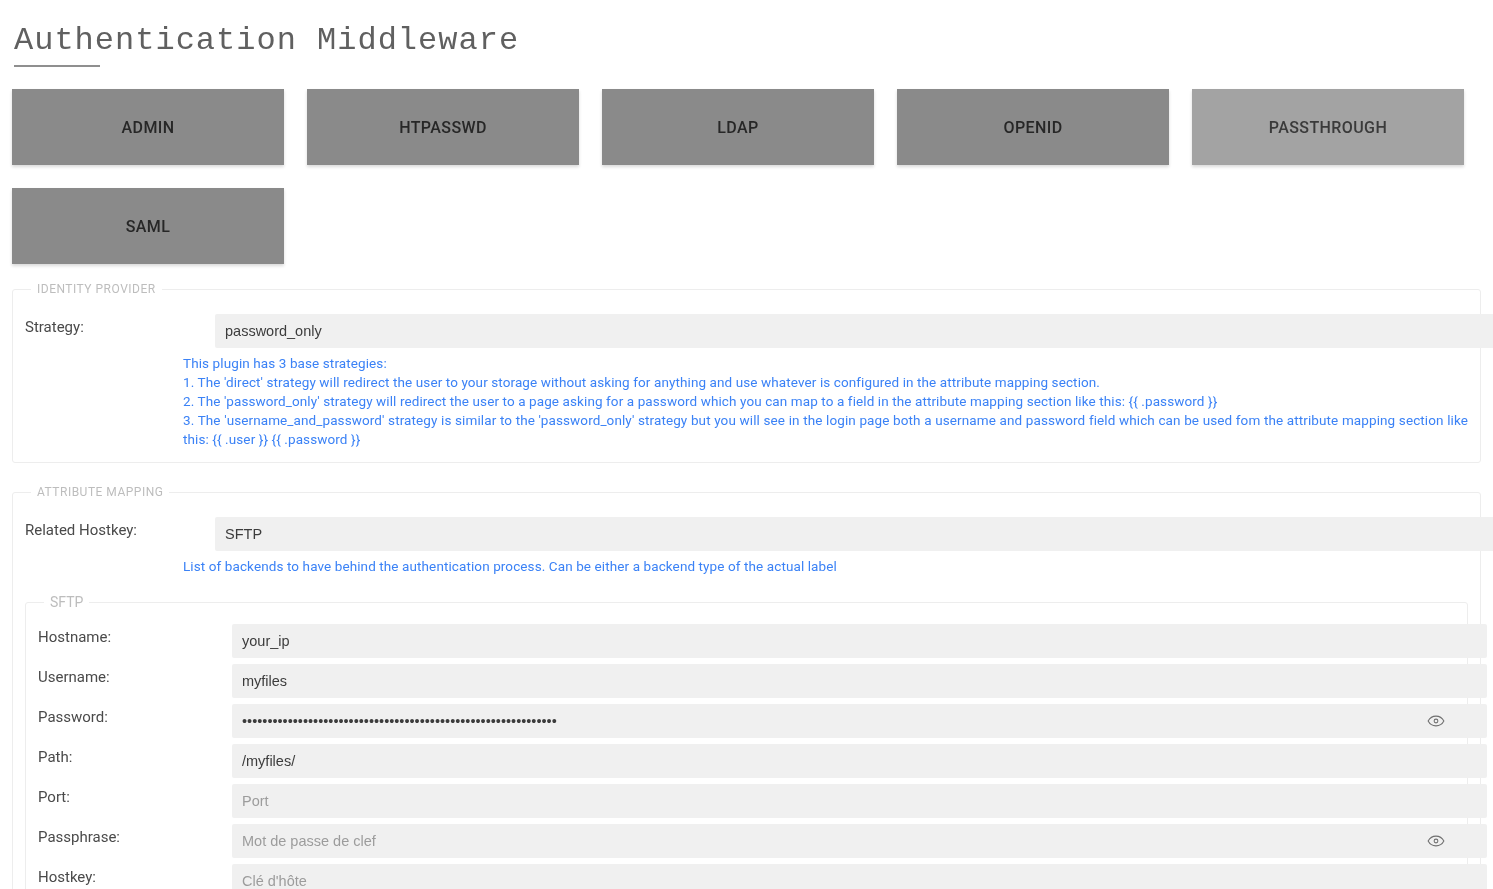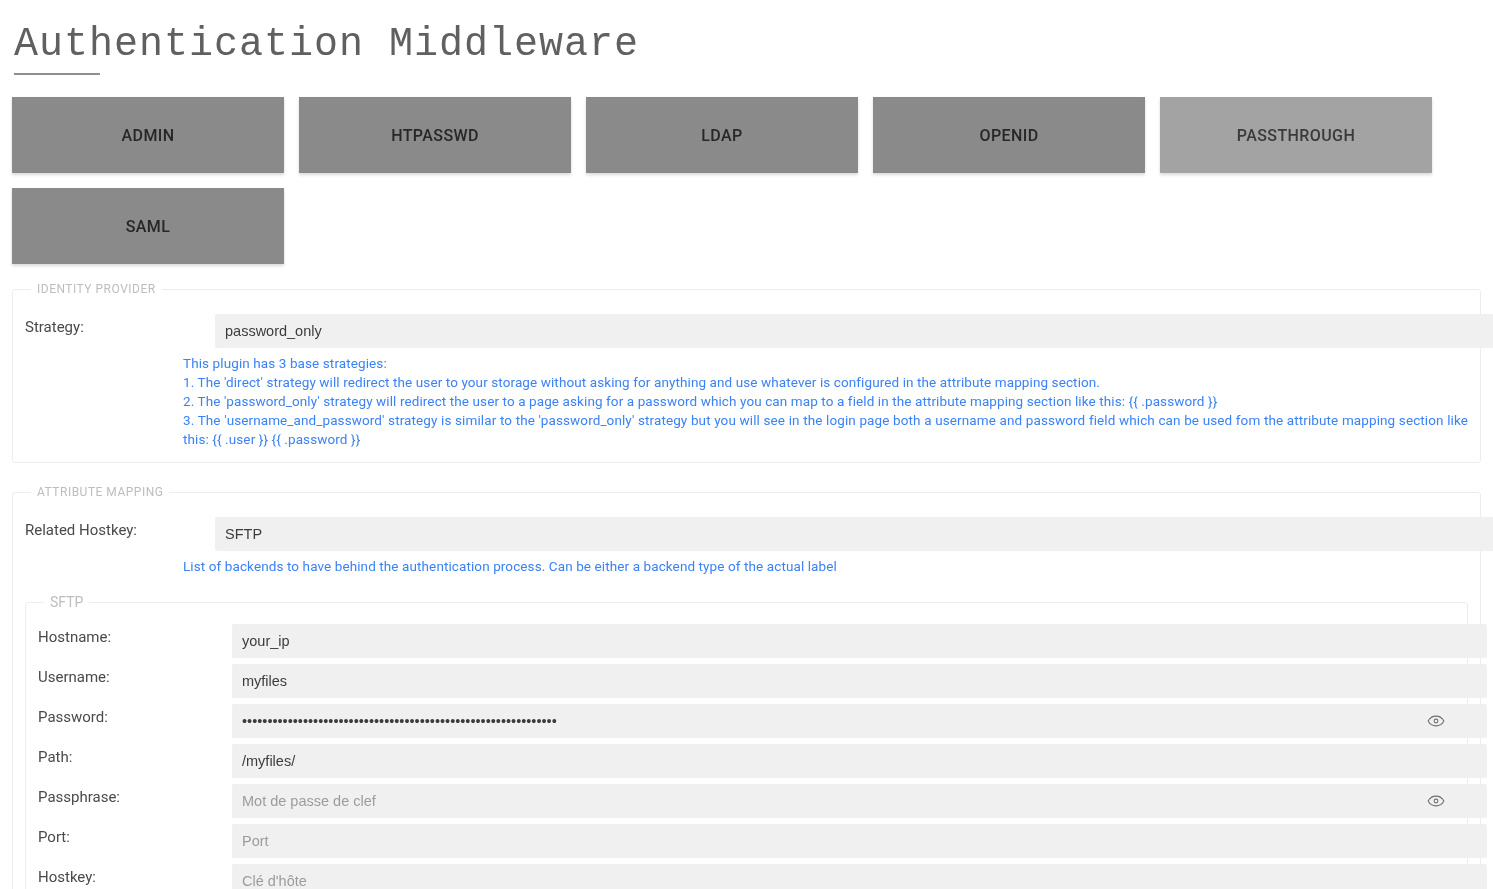--- a/index.html
+++ b/index.html
@@ -6,36 +6,36 @@
 body {
   font-family: -apple-system, BlinkMacSystemFont, "Segoe UI", Roboto, "Helvetica Neue", Arial, sans-serif;
   background: #ffffff;
   color: #404040;
   padding: 12px;
   font-size: 14px;
   width: 1493px;
 }
 .page-title {
   font-family: "Courier New", Courier, monospace;
-  font-size: 40px;
+  font-size: 32px;
   letter-spacing: 1px;
   color: #606060;
   margin: 10px 0 6px 2px;
   font-weight: 500;
 }
 .title-underline {
   width: 86px;
   height: 2px;
   background: #8f8f8f;
   margin: 0 0 22px 2px;
 }
 .tabs {
   display: flex;
   flex-wrap: wrap;
-  gap: 15px;
+  gap: 23px;
   margin-bottom: 18px;
 }
 .tab {
   width: 272px;
   height: 76px;
   display: flex;
   align-items: center;
   justify-content: center;
   background: #8a8a8a;
   color: #272727;
@@ -199,40 +199,40 @@
     </div>
 
     <div class="form-row">
       <div class="form-label">Path:</div>
       <div class="form-control">
         <input type="text" class="text-input" value="/myfiles/" style="">
       </div>
     </div>
 
     <div class="form-row">
+      <div class="form-label">Port:</div>
+      <div class="form-control">
+        <input type="text" class="text-input" placeholder="Port" style="">
+      </div>
+    </div>
+
+    <div class="form-row">
       <div class="form-label">Passphrase:</div>
       <div class="form-control">
         <input type="text" class="text-input" style="padding-right: 34px;" placeholder="Mot de passe de clef">
         <span class="eye-btn">
           <svg viewBox="0 0 24 24">
               <path d="M1.5 12s3.5-6.5 10.5-6.5S22.5 12 22.5 12s-3.5 6.5-10.5 6.5S1.5 12 1.5 12z"></path>
               <circle cx="12" cy="12" r="2.5"></circle>
             </svg>
         </span>
       </div>
     </div>
 
     <div class="form-row">
-      <div class="form-label">Port:</div>
-      <div class="form-control">
-        <input type="text" class="text-input" placeholder="Port" style="">
-      </div>
-    </div>
-
-    <div class="form-row">
       <div class="form-label">Hostkey:</div>
       <div class="form-control">
         <input type="text" class="text-input" placeholder="Clé d'hôte" style="">
       </div>
     </div>
 
   </fieldset>
 </fieldset>
 
 </body></html>

